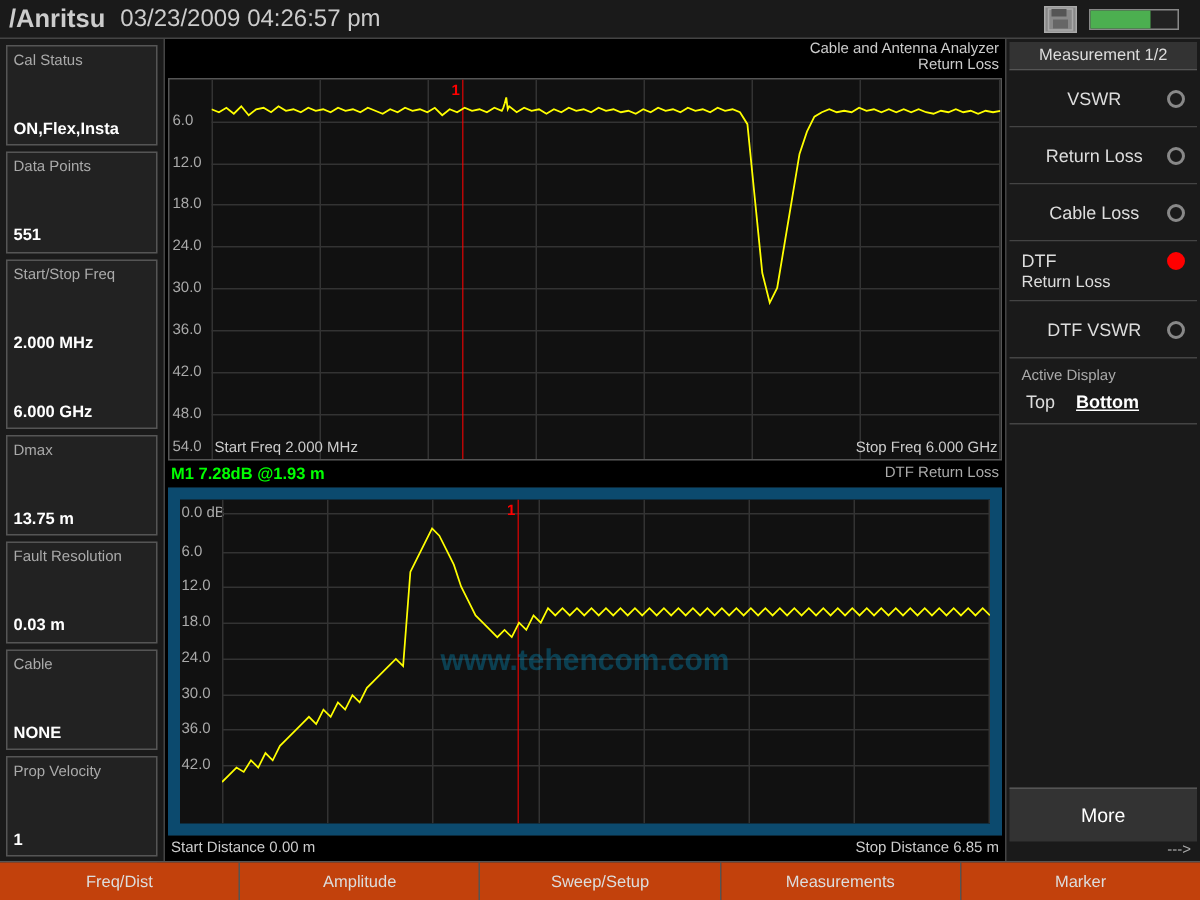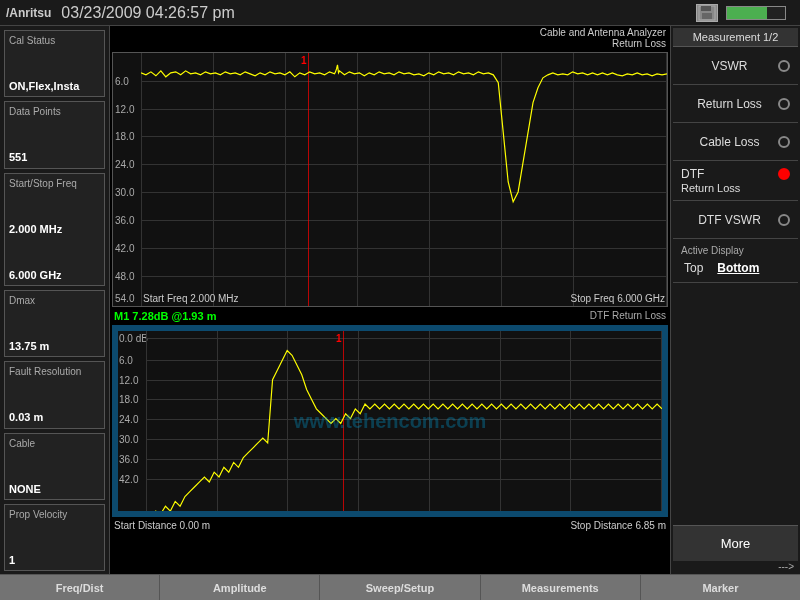--- a/index.html
+++ b/index.html
@@ -16,21 +16,21 @@
     #top-bar {
       display: flex;
       align-items: center;
       background: #1a1a1a;
       height: 26px;
       padding: 0 6px;
       border-bottom: 1px solid #444;
     }
     #logo {
       color: #ccc;
-      font-size: 12px;
+      font-size: 17px;
       font-weight: bold;
       margin-right: 10px;
     }
     #datetime {
       color: #ccc;
       font-size: 16px;
       flex: 1;
     }
     #floppy-icon {
       width: 22px;
@@ -168,22 +168,22 @@
       font-size: 11px;
       font-weight: bold;
     }
     #dtf-label {
       color: #aaa;
     }
 
     
     #chart-bottom {
       position: relative;
-      height: 192px;
-      border: 6px solid #0c4a6e;
+      height: 232px;
+      border: 8px solid #0c4a6e;
       margin: 2px;
       background: #111;
       overflow: hidden;
     }
 
     #bottom-chart-svg {
       position: absolute;
       top: 0;
       left: 28px;
       right: 0;
@@ -341,22 +341,21 @@
     }
     .nav-btn {
       flex: 1;
       display: flex;
       align-items: center;
       justify-content: center;
       color: #ddd;
       font-size: 11px;
       border-right: 1px solid #555;
       cursor: pointer;
-      background: #737373;
-      font-weight: bold;
+      background: #c2410c;
     }
     .nav-btn:last-child { border-right: none; }
   </style>
 </head>
 <body>
 
 <div id="top-bar">
   <span id="logo">/Anritsu</span>
   <span id="datetime">03/23/2009  04:26:57 pm</span>
   <div id="floppy-icon" style="display:inline-flex;align-items:center;justify-content:center;">

